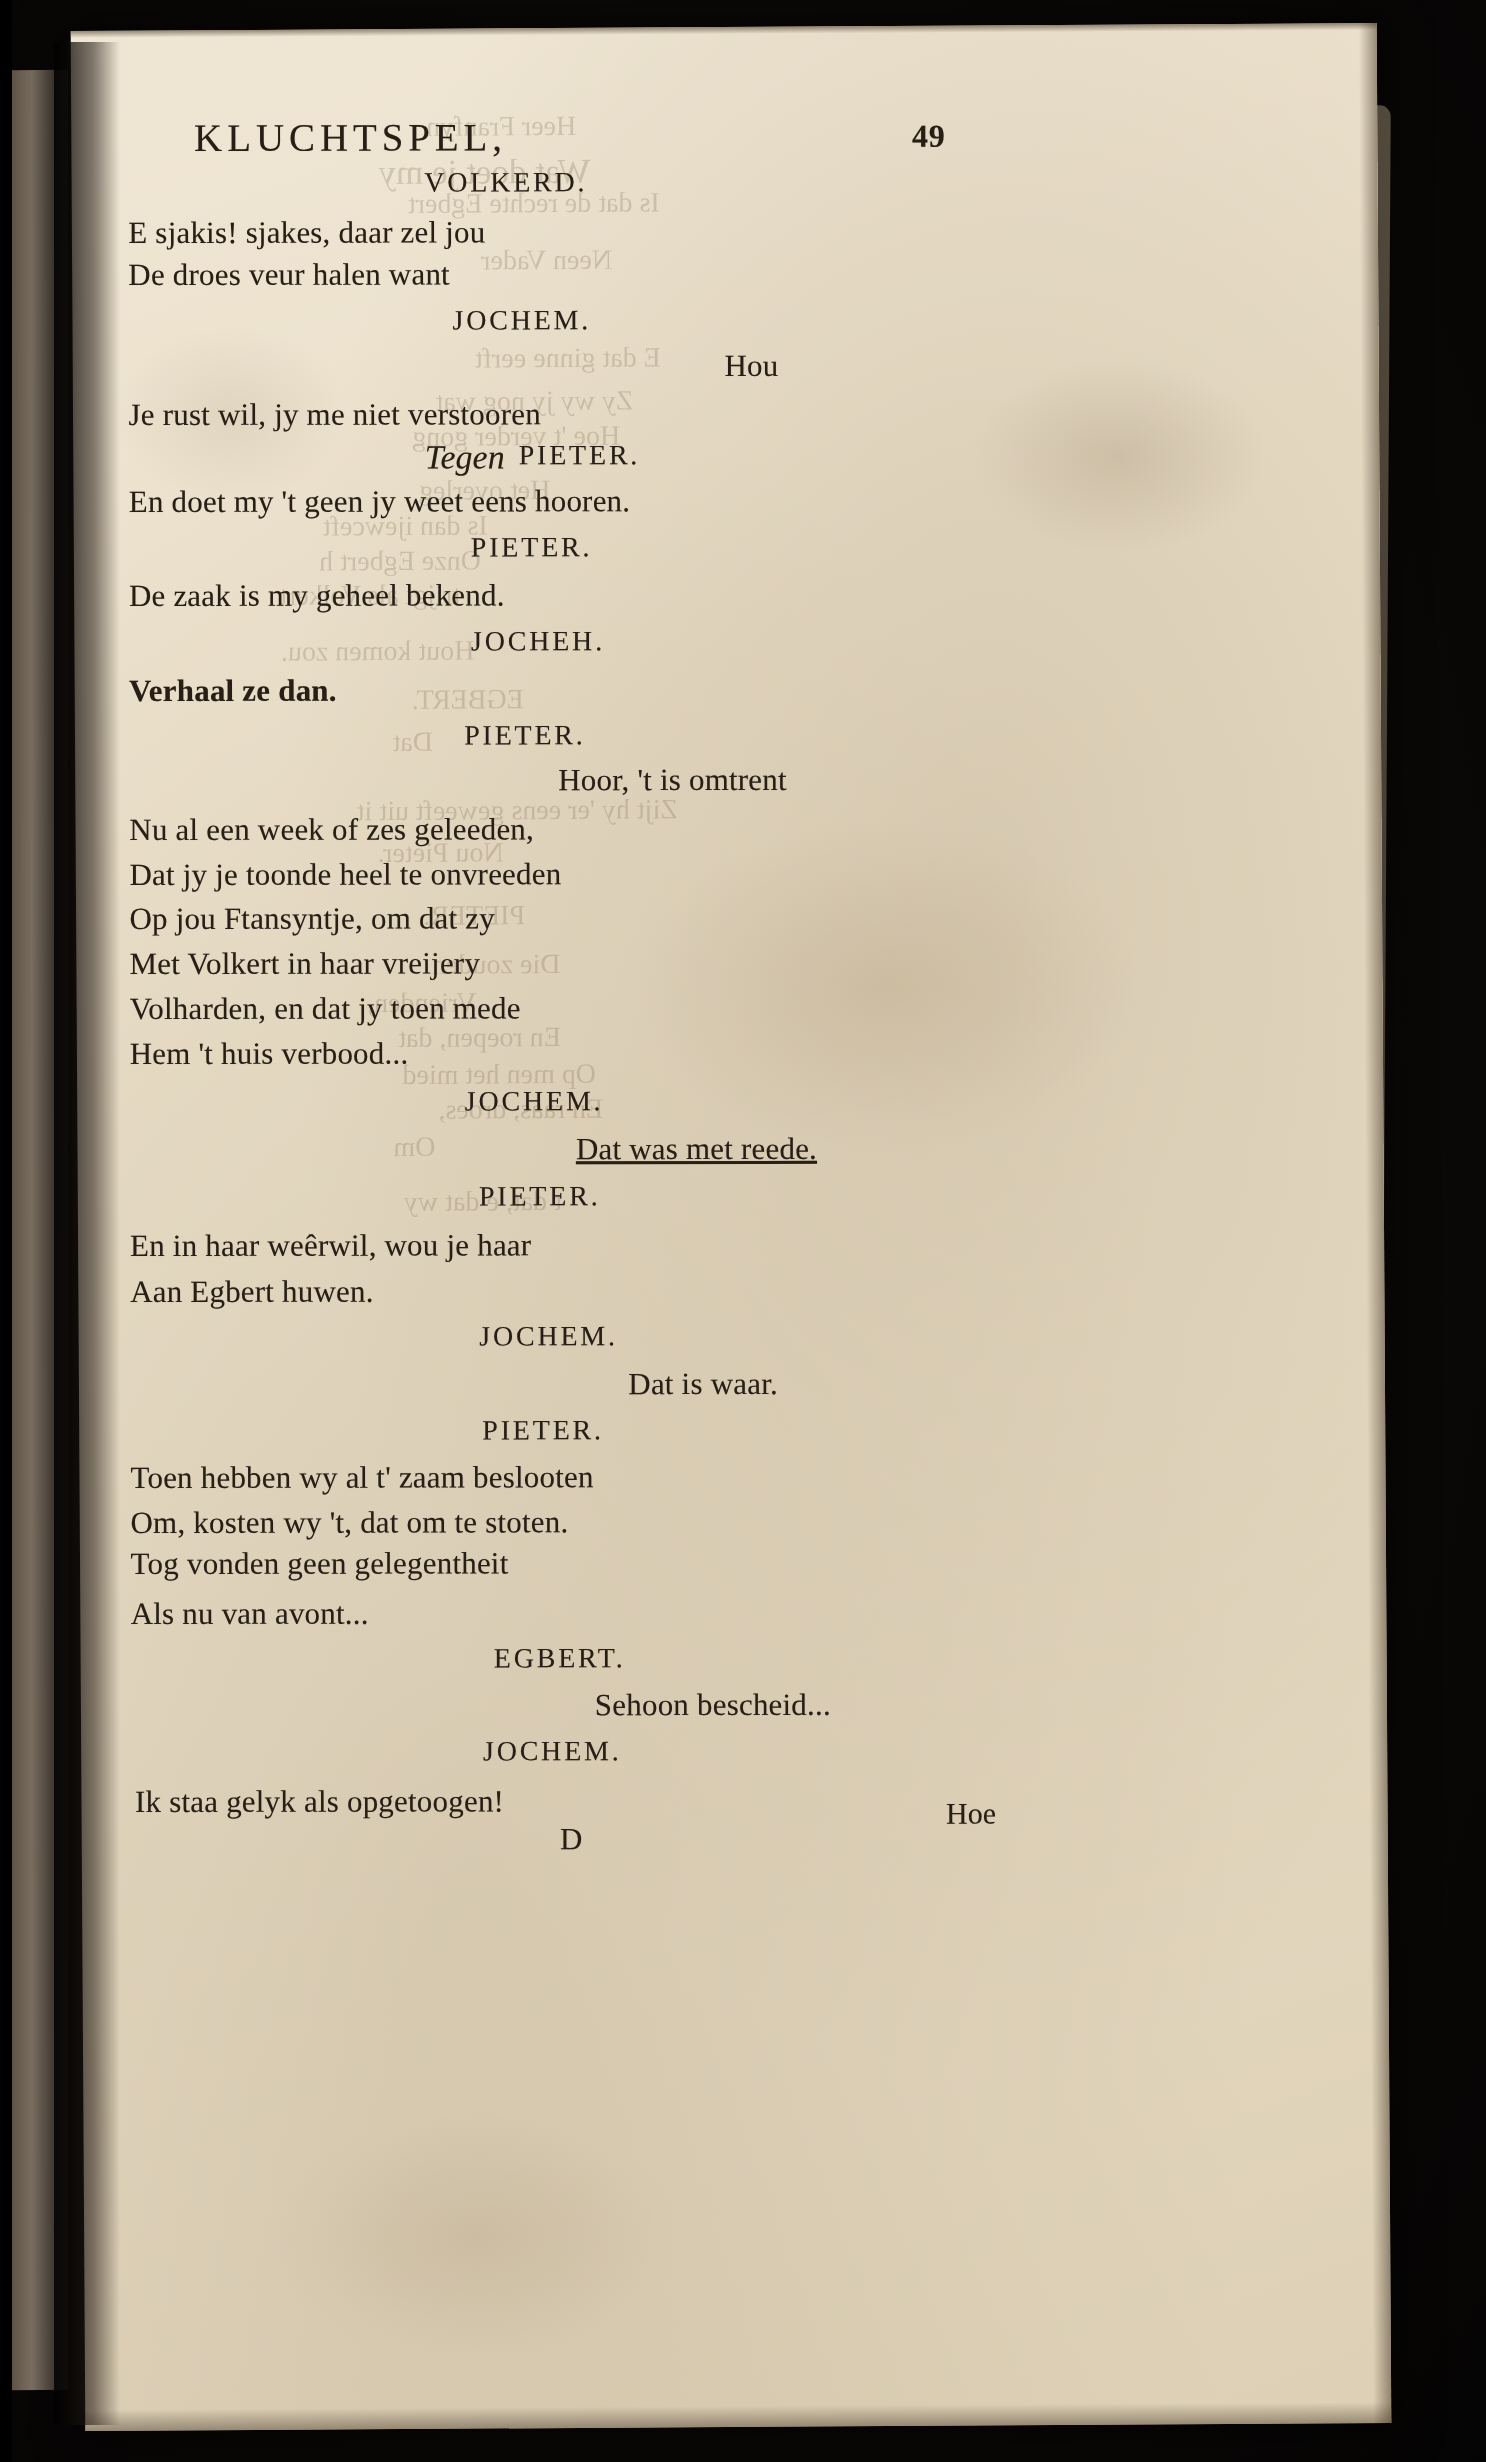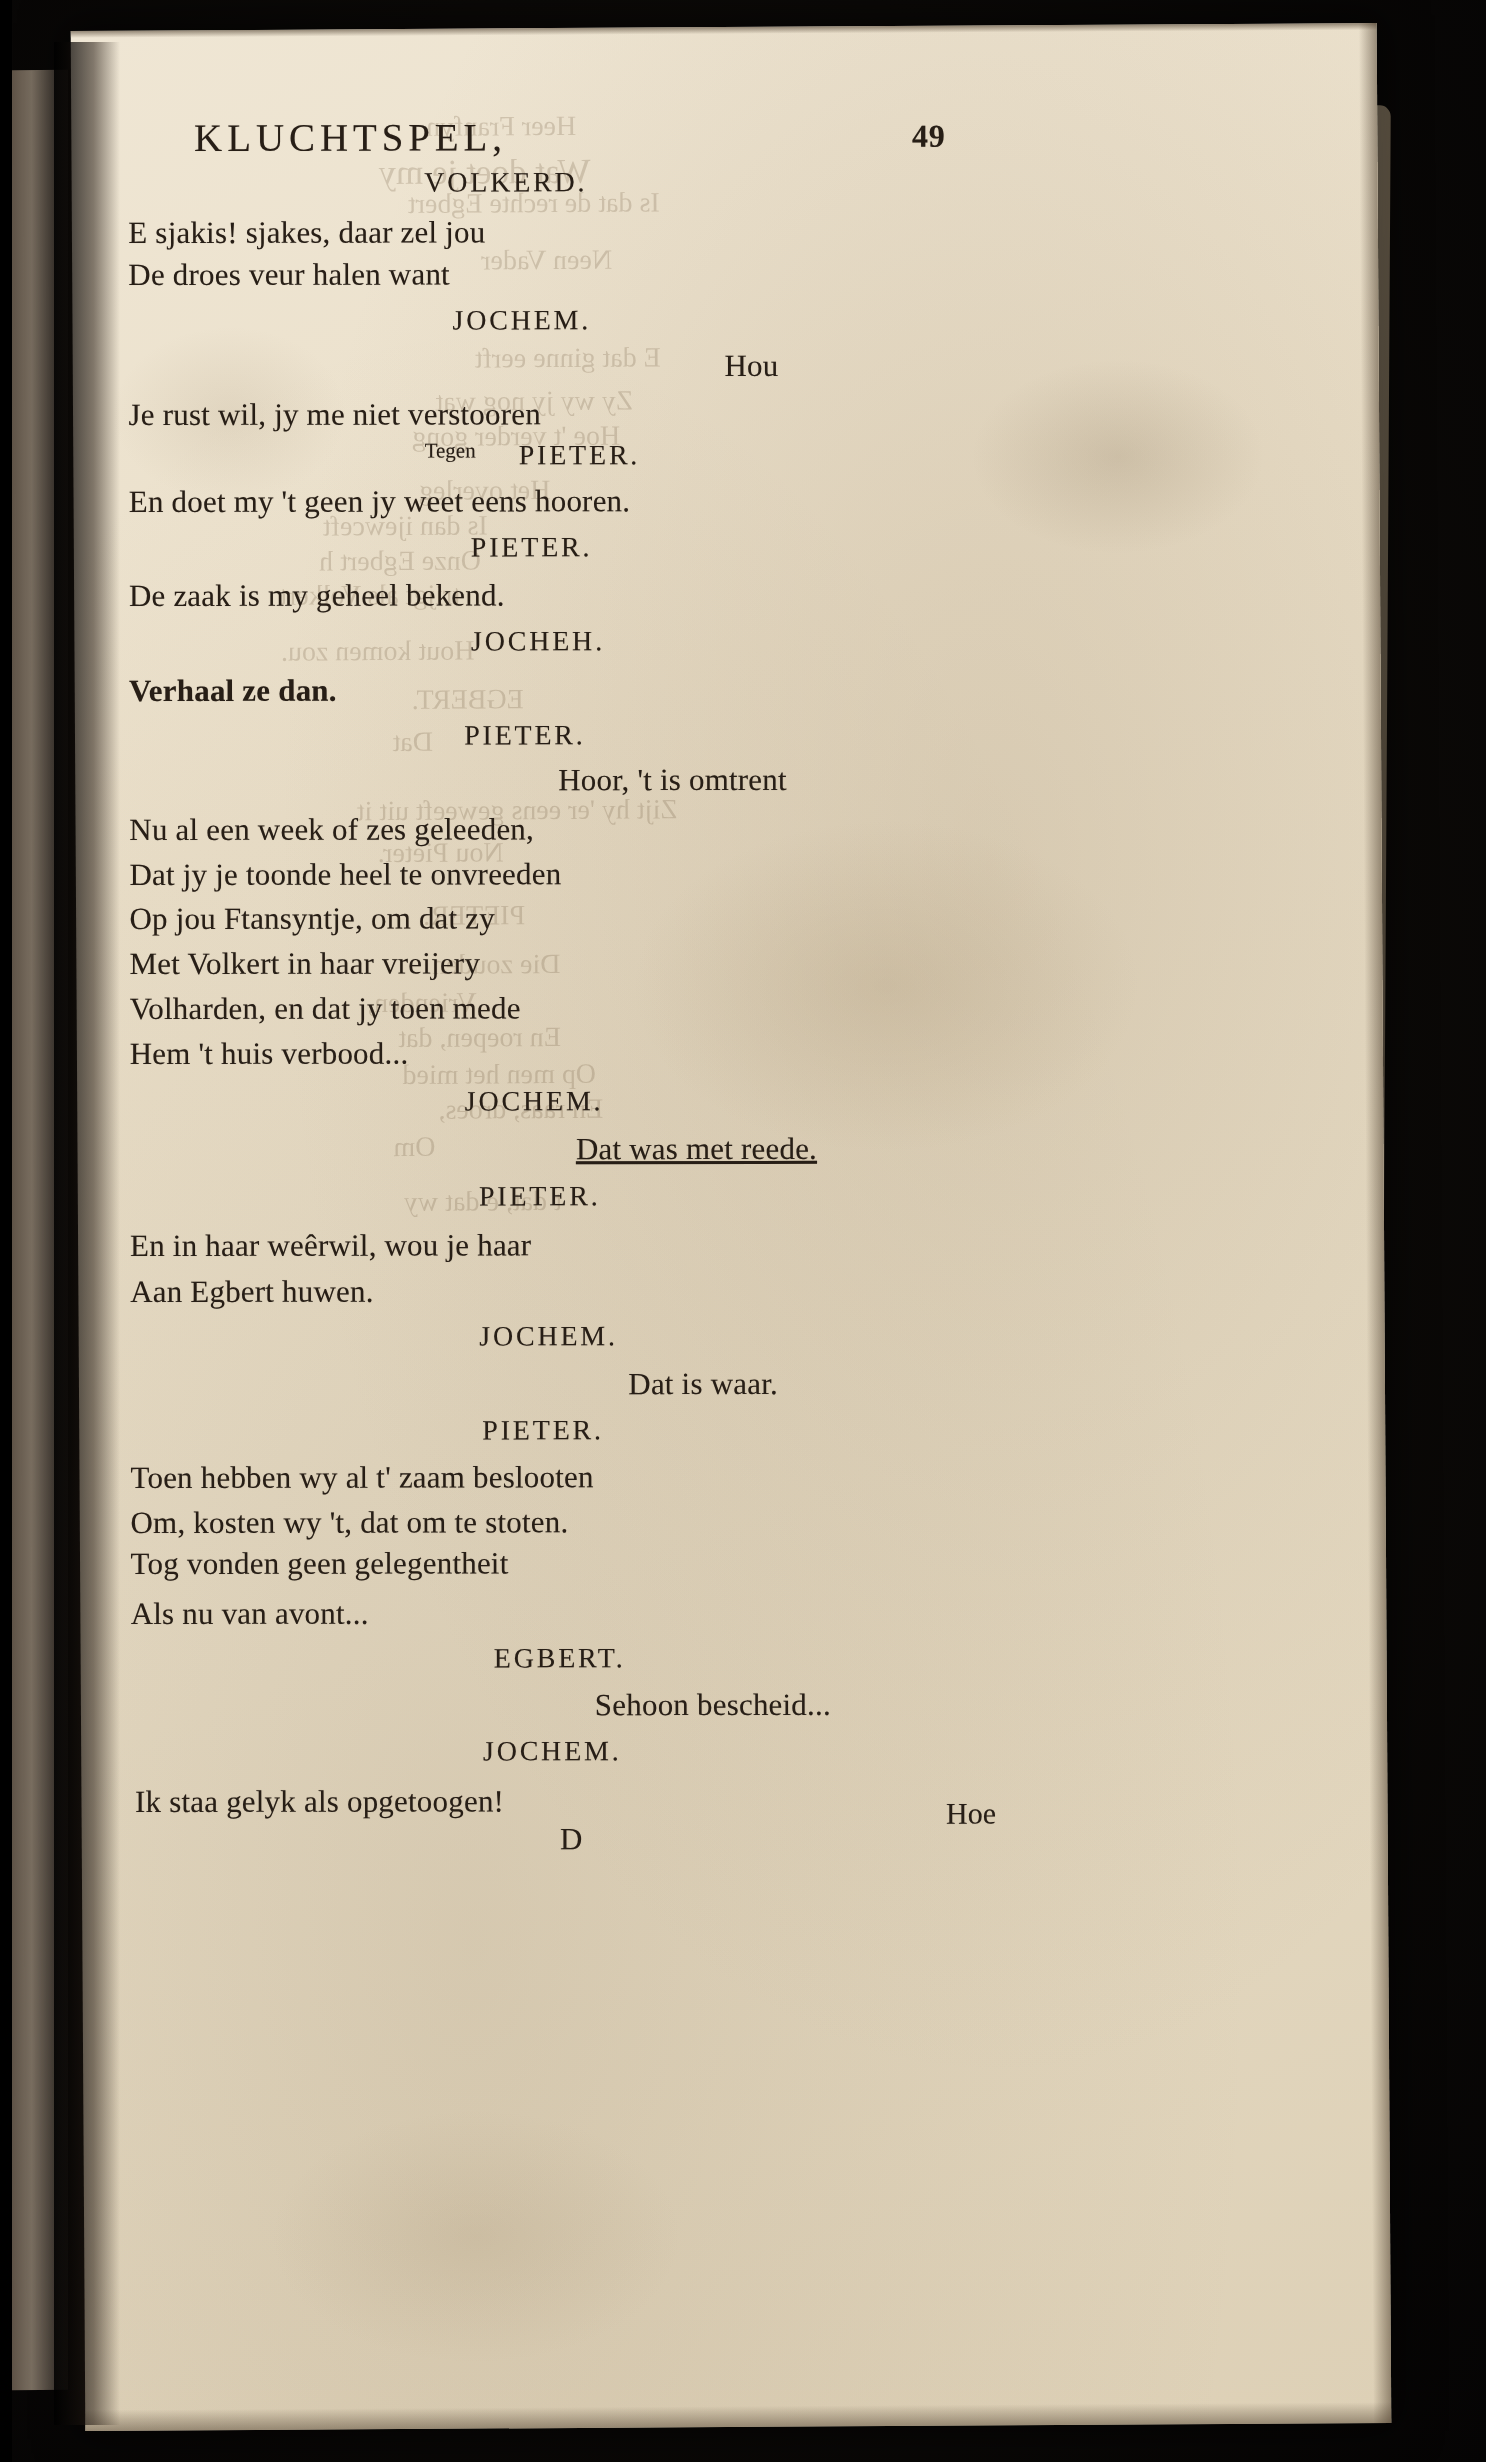--- a/index.html
+++ b/index.html
@@ -160,21 +160,22 @@
   }
   .speaker {
     font-size: 28px;
     letter-spacing: 2.8px;
   }
   .verse {
     font-size: 31px;
     letter-spacing: 0.2px;
   }
   .stage {
-    font-size: 21px;
+    font-size: 34px;
+    font-style: italic;
   }
   .catch {
     font-size: 30px;
   }
   .sig {
     font-size: 31px;
     letter-spacing: 1.4px;
   }
 
   

